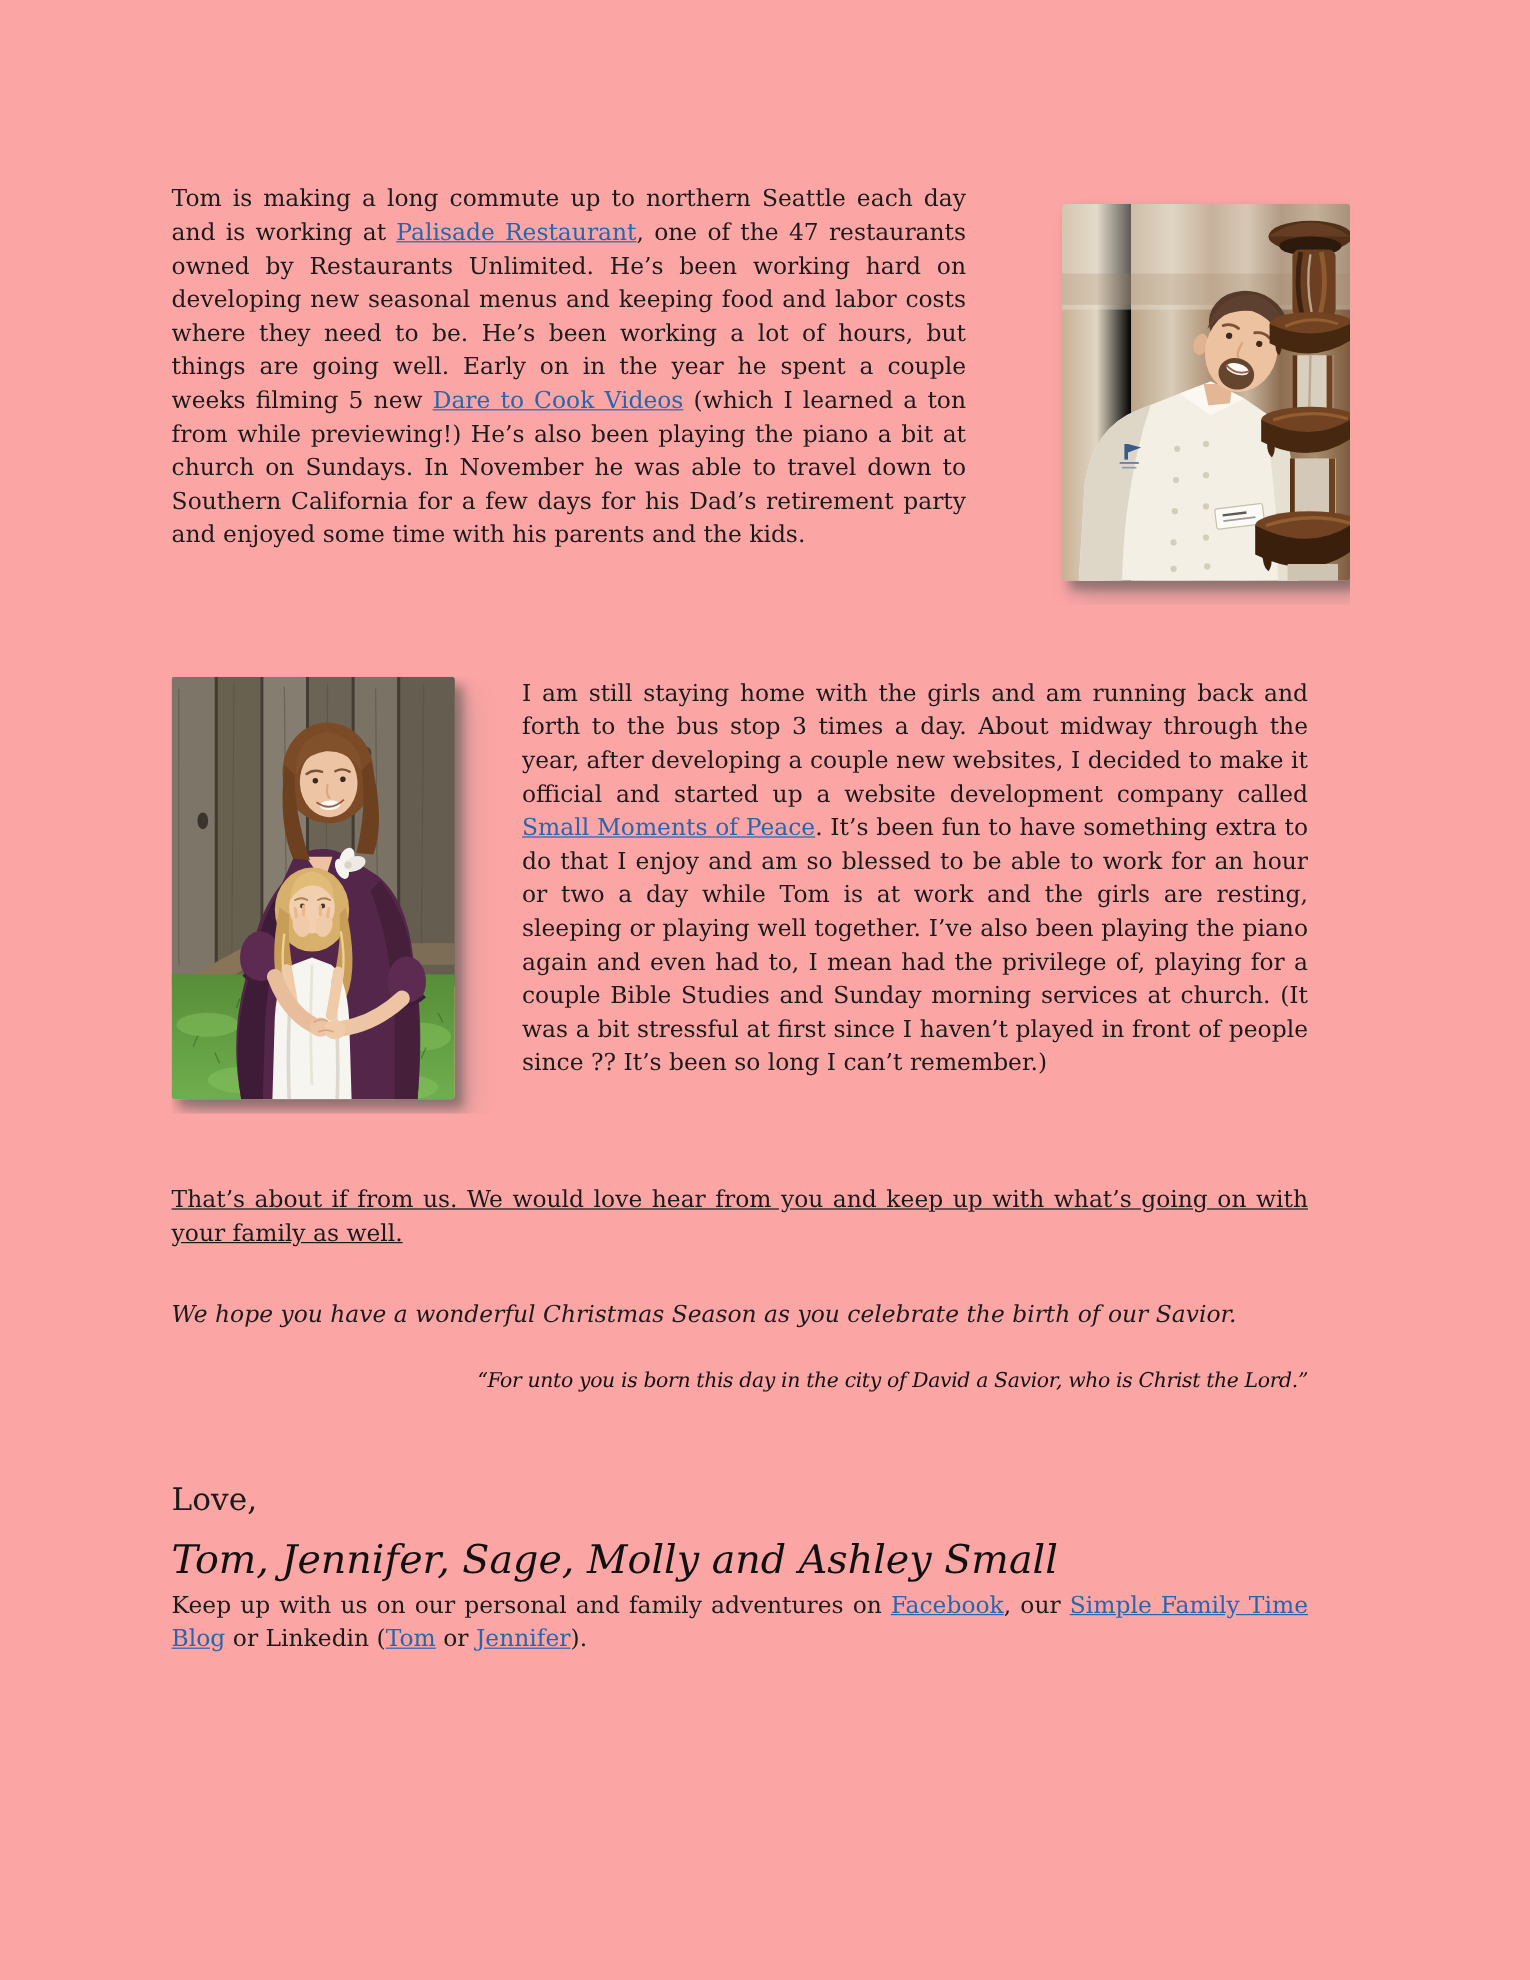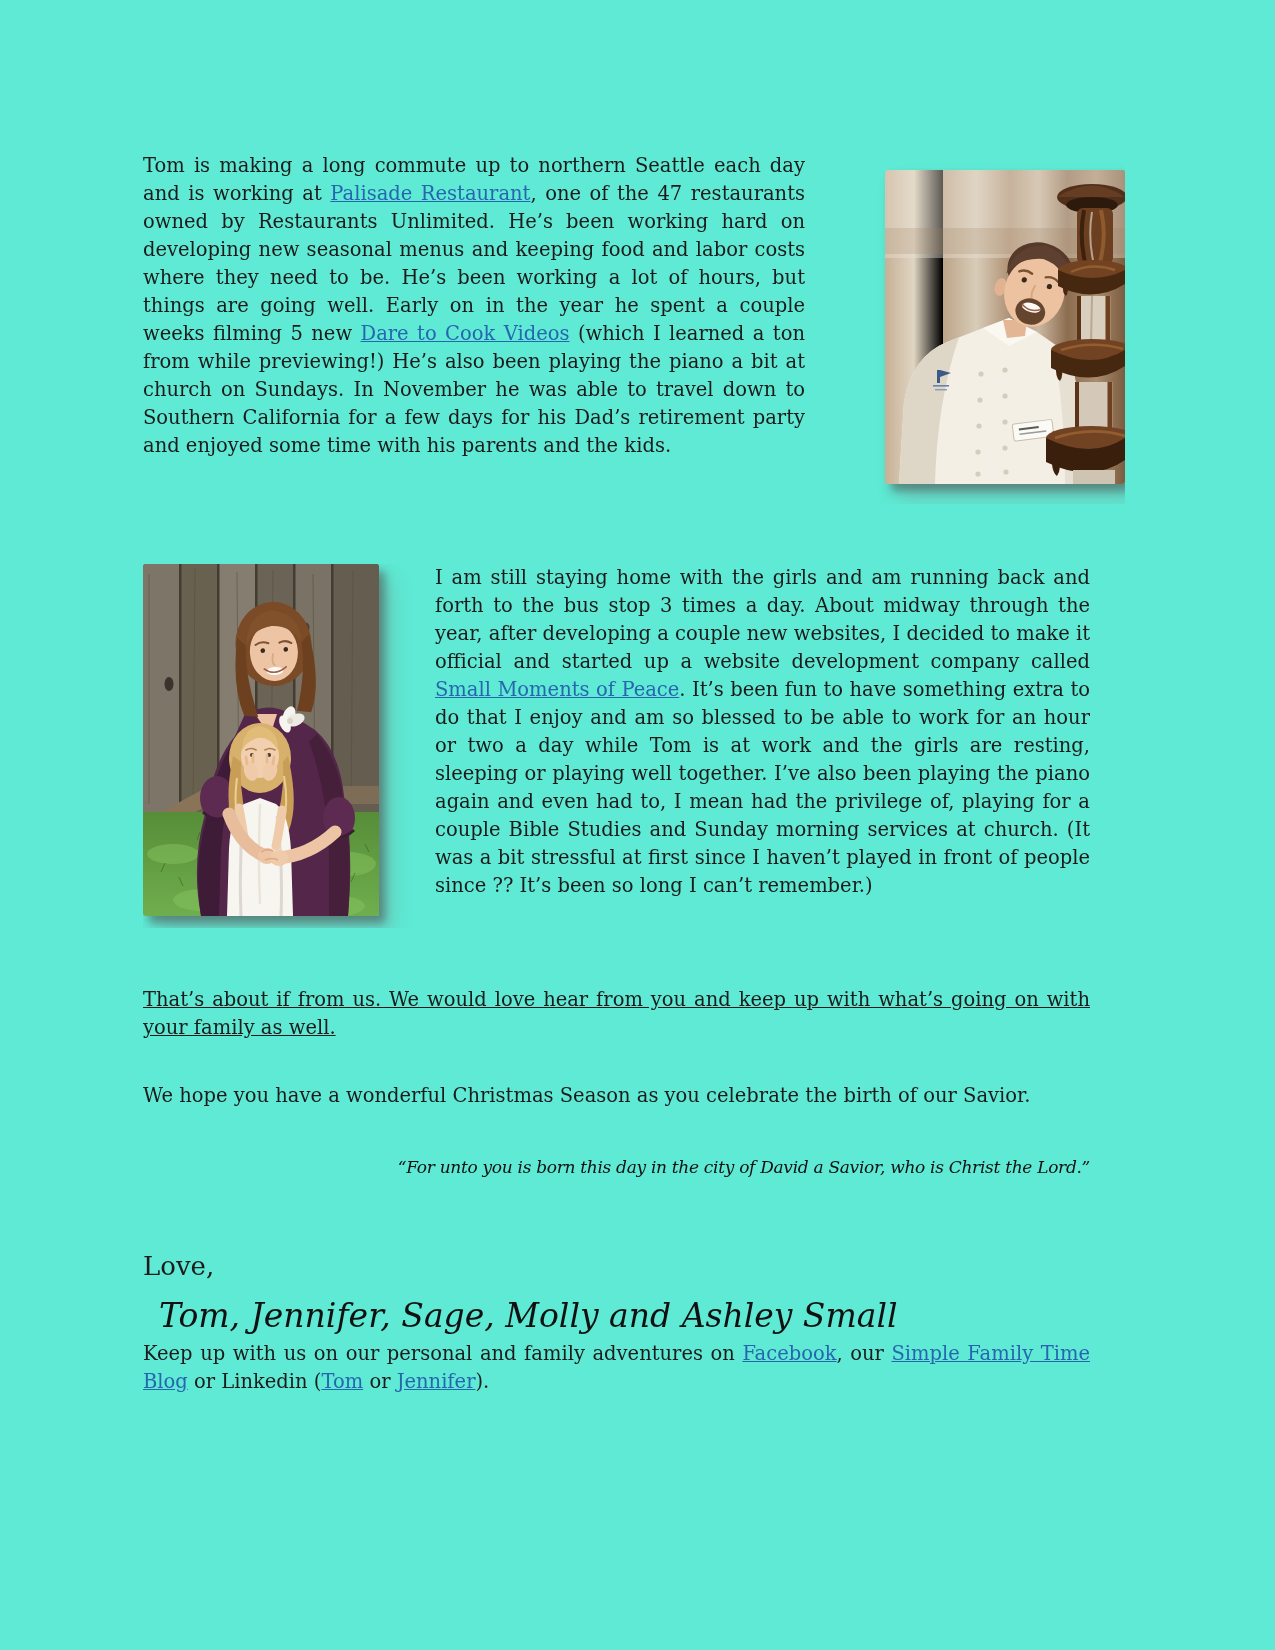--- a/index.html
+++ b/index.html
@@ -3,21 +3,21 @@
 <meta charset="utf-8">
 <title>Family Christmas Letter</title>
 <style>
   :root { --link: #2766AE; --ink: #1b1b1b; }
   * { margin: 0; padding: 0; box-sizing: border-box; }
   html,body { background: #ffffff; }
   .page {
     position: relative;
     width: 1275px; height: 1650px;
     margin: 0 auto;
-    background: #5eead4;
+    background: #fca5a5;
     padding: 152px 150px 0 143px;
     font-family: "DejaVu Serif", "Liberation Serif", serif;
     color: var(--ink);
     overflow: hidden;
   }
   .body-text {
     font-size: 19.5px;
     line-height: 28px;
     text-align: justify;
     color: var(--ink);
@@ -28,21 +28,21 @@
   .section-jen { min-height: 362px; margin-bottom: 58px; overflow: hidden; }
   .photo {
     border-radius: 3px;
     box-shadow: 6px 7px 9px rgba(70,70,70,0.50), 13px 15px 20px rgba(130,130,130,0.30);
     display: block;
   }
   .photo svg { display: block; border-radius: 3px; }
   .photo-tom { float: right; margin-left: 80px; margin-top: 18px; margin-bottom: 12px; }
   .photo-jen { float: left; margin-right: 56px; margin-bottom: 12px; }
   .para3 { margin-bottom: 40px; text-decoration: underline; }
-  .para4 { margin-bottom: 38px; }
+  .para4 { margin-bottom: 22px; font-style: italic; }
   .verse-quote {
     width: 947px;
     text-align: right;
     font-family: "DejaVu Serif", serif;
     font-style: italic;
     font-size: 17px;
     line-height: 38px;
     letter-spacing: -0.3px;
     margin-bottom: 6px;
     color: #111;
@@ -57,21 +57,20 @@
     color: #111;
   }
   .salutation { margin-top: 66px; font-size: 26px; line-height: 28px; }
   .signature {
     margin-top: 12px;
     font-family: "DejaVu Serif", serif;
     font-style: italic;
     font-size: 33px;
     line-height: 48px;
     color: #111;
-    margin-left: 16px;
   }
   .final-para { }
 </style>
 </head>
 <body>
 
 <div class="page">
 
   <div class="section-tom body-text">
     <span class="photo photo-tom" aria-label="Tom smiling in white chef jacket beside a multi-tier chocolate fountain">

